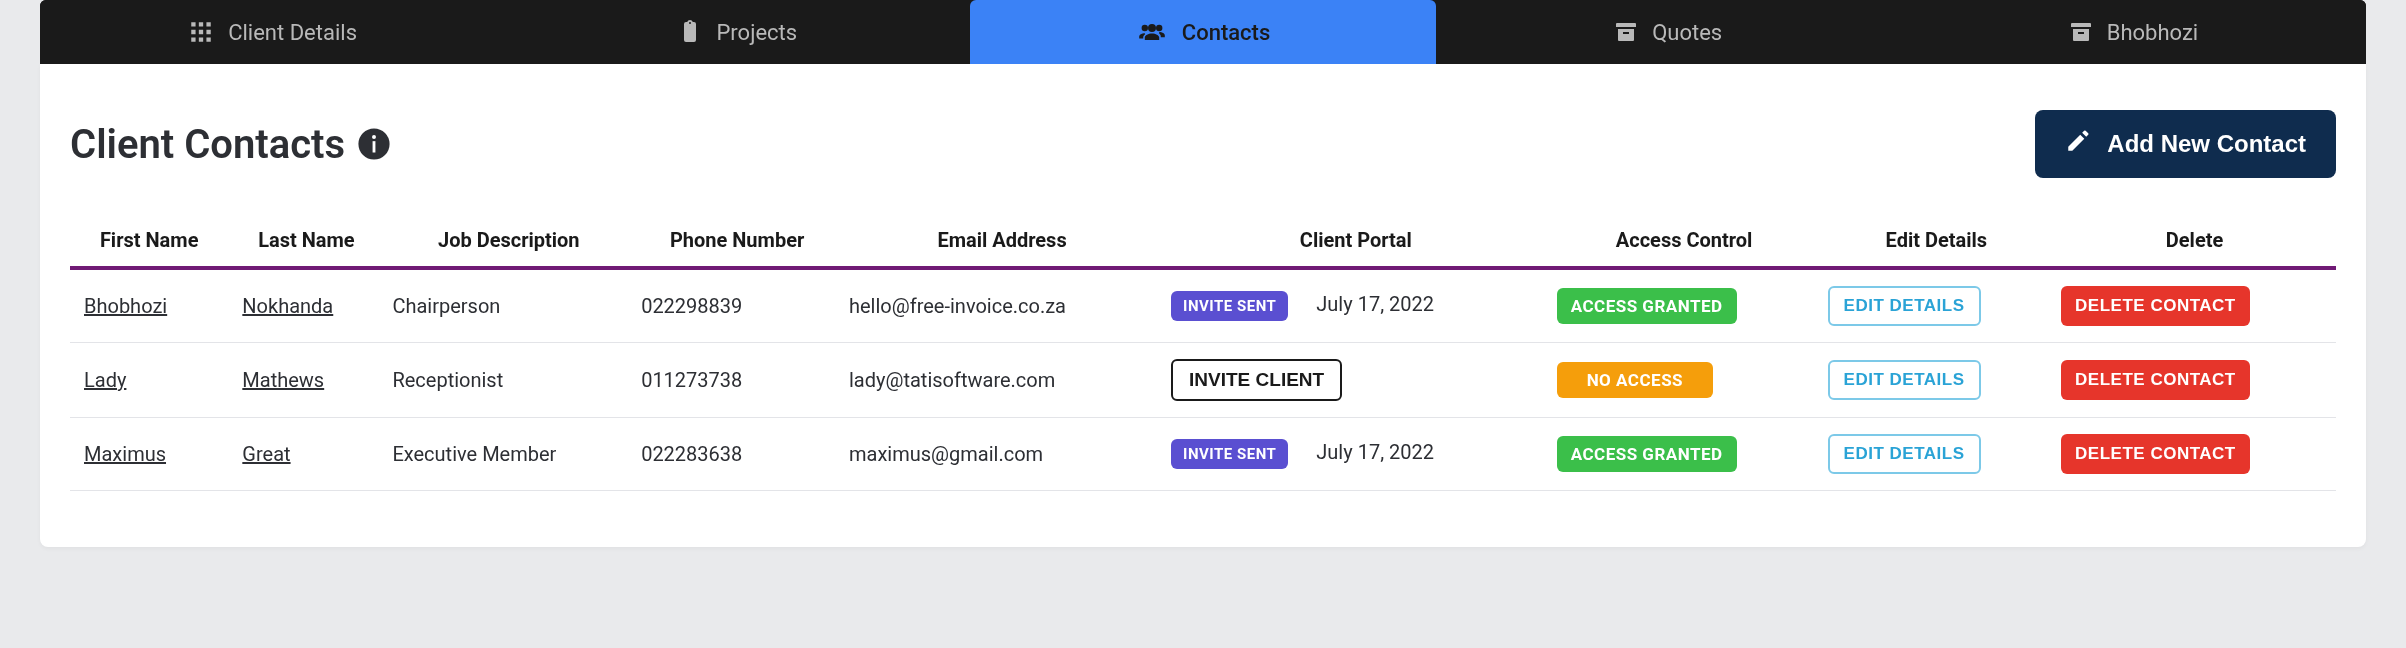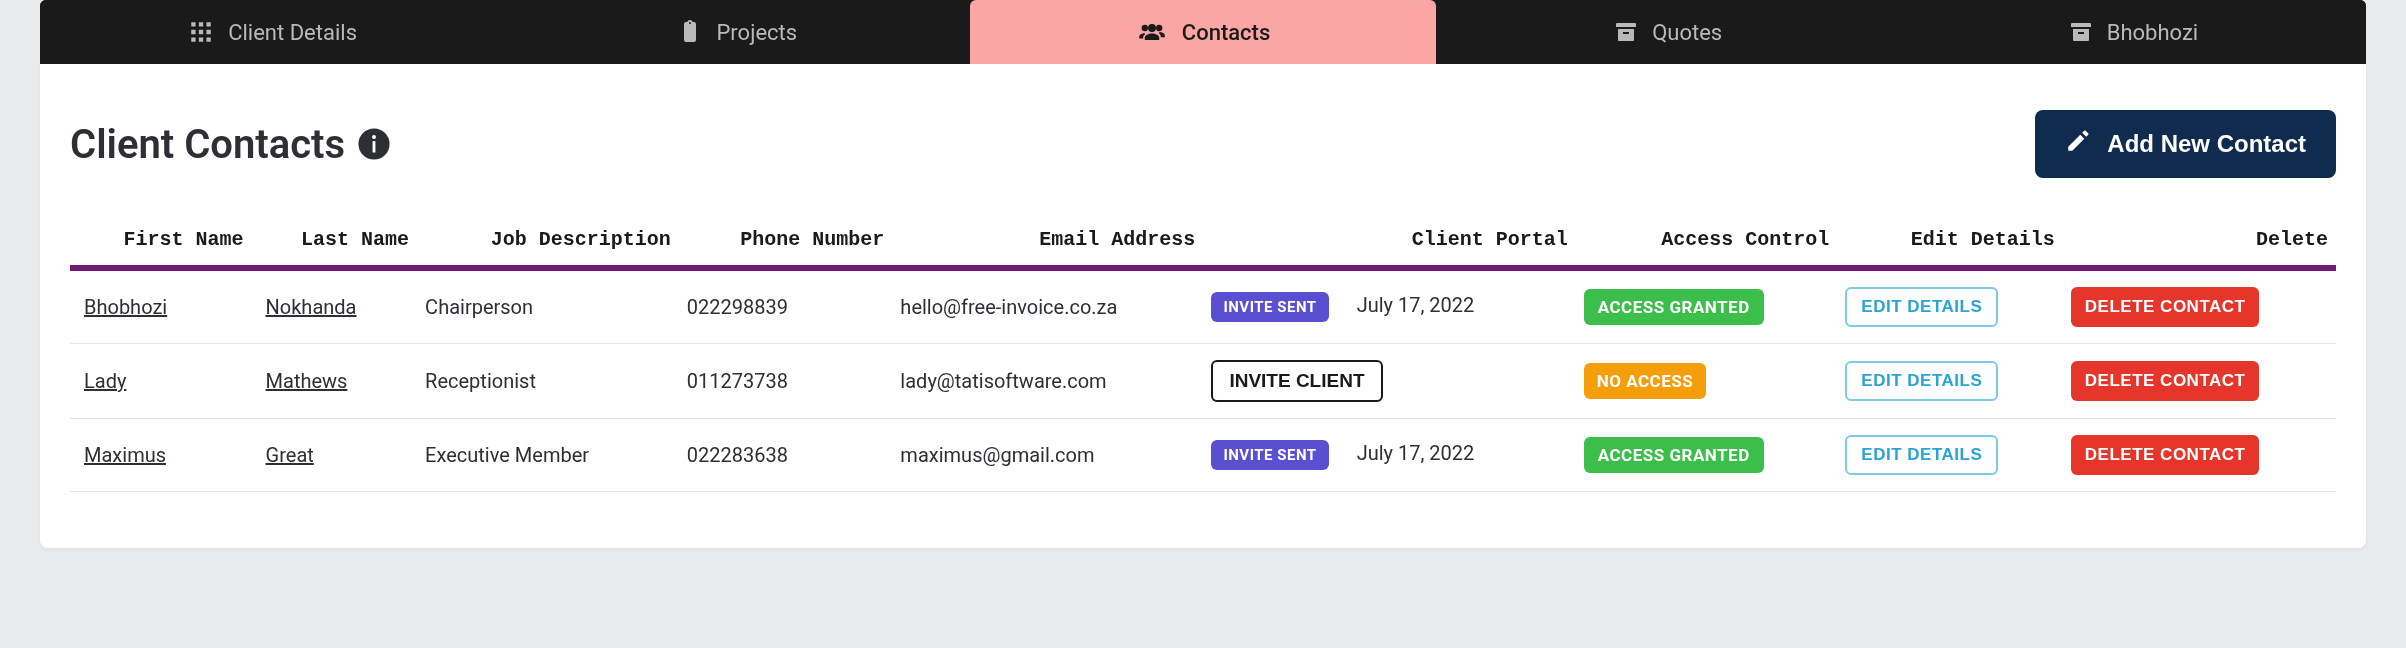--- a/index.html
+++ b/index.html
@@ -26,21 +26,21 @@
     align-items: center;
     justify-content: center;
     gap: 14px;
     height: 64px;
     color: #b9b9b9;
     font-size: 22px;
     cursor: pointer;
     background: #1a1a1a;
   }
   .tab.active {
-    background: #fca5a5;
+    background: #3b82f6;
     color: #1a1a1a;
     border-radius: 6px 6px 0 0;
     font-weight: 500;
   }
   .tab .icon { display: inline-flex; }
   .tab.active svg { fill: #1a1a1a; }
   .tab svg { fill: #b9b9b9; }
   
   .content {
     background: #ffffff;
@@ -76,27 +76,26 @@
     font-weight: 700;
     display: inline-flex;
     align-items: center;
     gap: 16px;
     cursor: pointer;
   }
   .add-btn svg { fill: #ffffff; }
   
   table { width: 100%; border-collapse: collapse; }
   thead th {
-    text-align: right;
+    text-align: center;
     font-size: 20px;
     font-weight: 700;
     color: #1a1a1a;
     padding: 10px 8px 14px 8px;
-    border-bottom: 6px solid #701a75;
-    font-family: Liberation Mono, monospace;
+    border-bottom: 4px solid #701a75;
   }
   tbody td {
     padding: 16px 8px;
     font-size: 20px;
     color: #2d2f34;
     border-bottom: 1px solid #e3e4e8;
     vertical-align: middle;
   }
   tbody tr:last-child td { border-bottom: 1px solid #e3e4e8; }
   .link {
@@ -131,21 +130,21 @@
   .badge-access-granted {
     background: #3bbf4a;
     color: #ffffff;
     font-size: 17px;
     padding: 8px 14px;
   }
   .badge-no-access {
     background: #f59e0b;
     color: #ffffff;
     font-size: 17px;
-    padding: 8px 13px;
+    padding: 8px 30px;
   }
   .btn-edit {
     background: #ffffff;
     border: 2px solid #7cc9e8;
     color: #2aa3d6;
     font-size: 17px;
     font-weight: 700;
     padding: 8px 14px;
     border-radius: 6px;
     letter-spacing: .5px;

